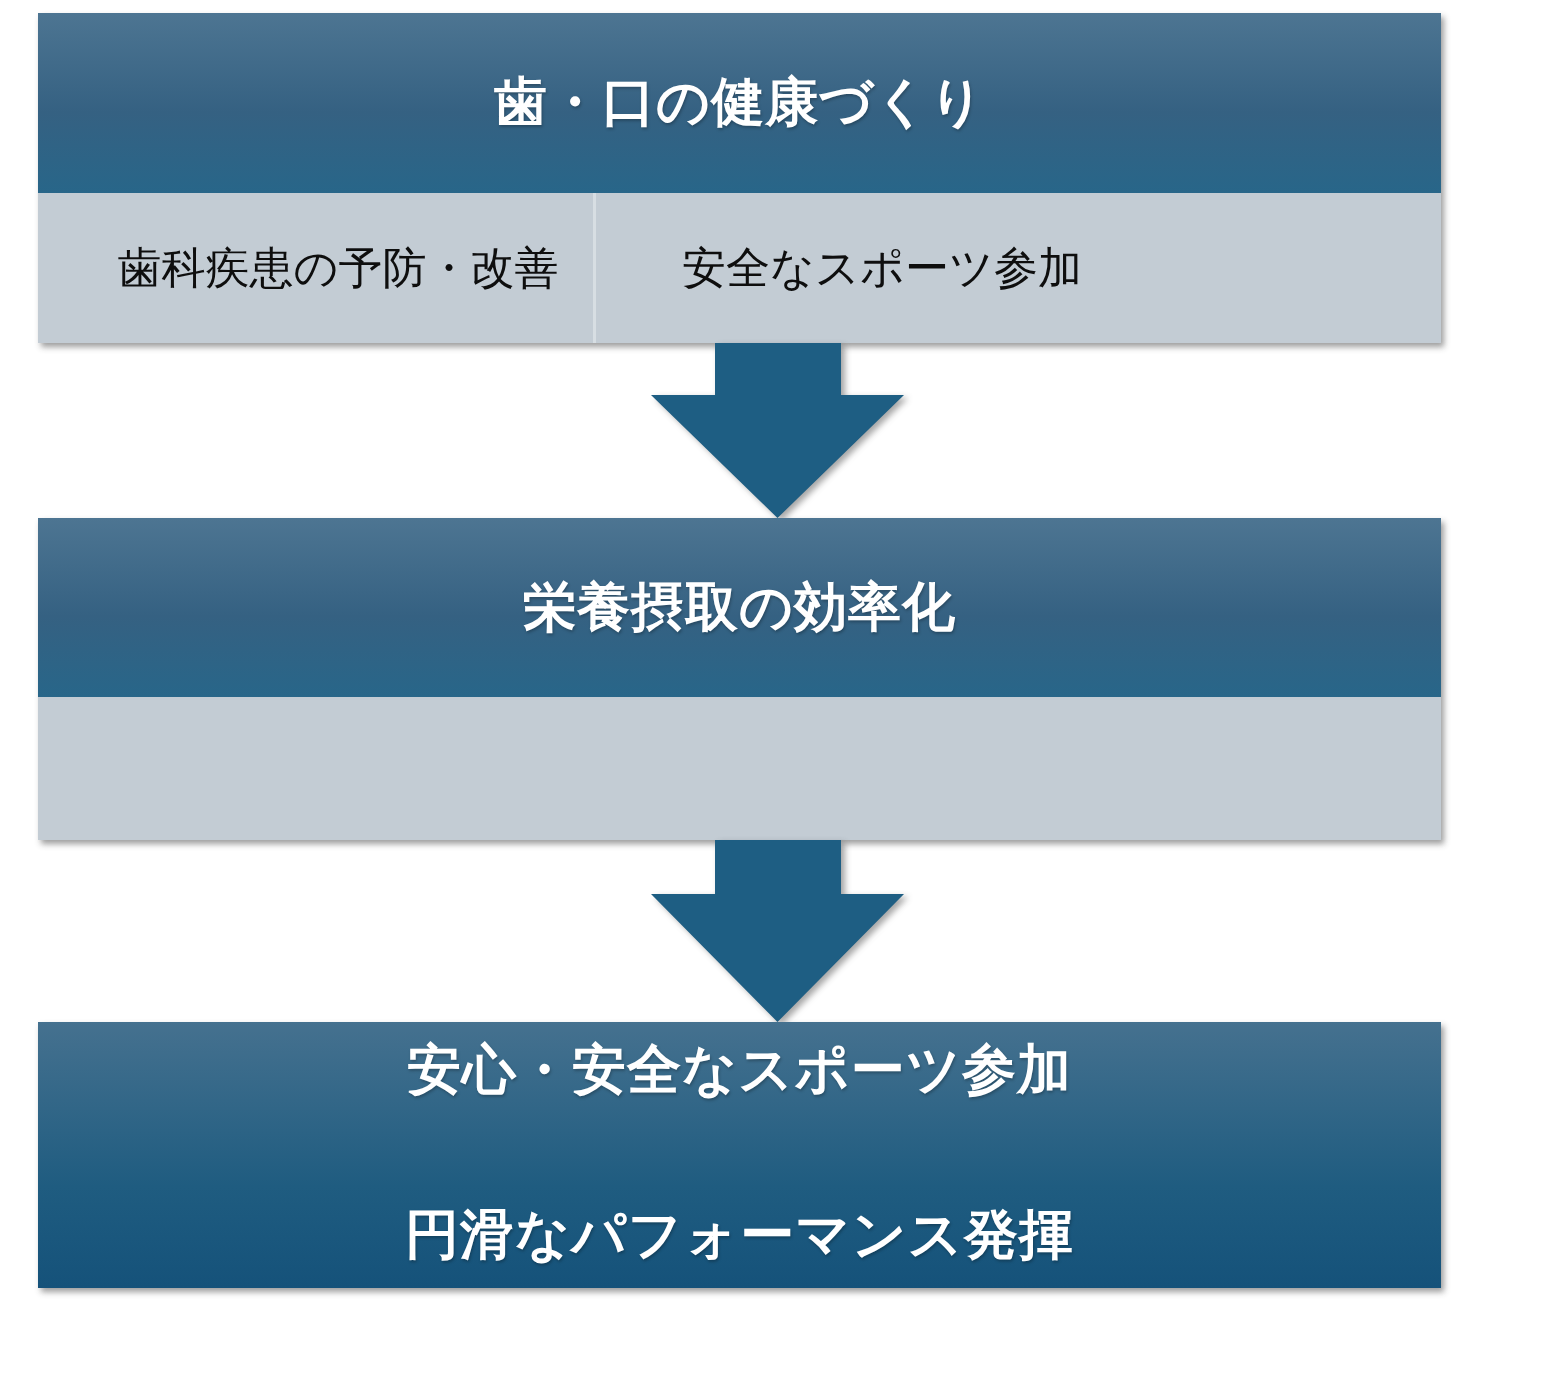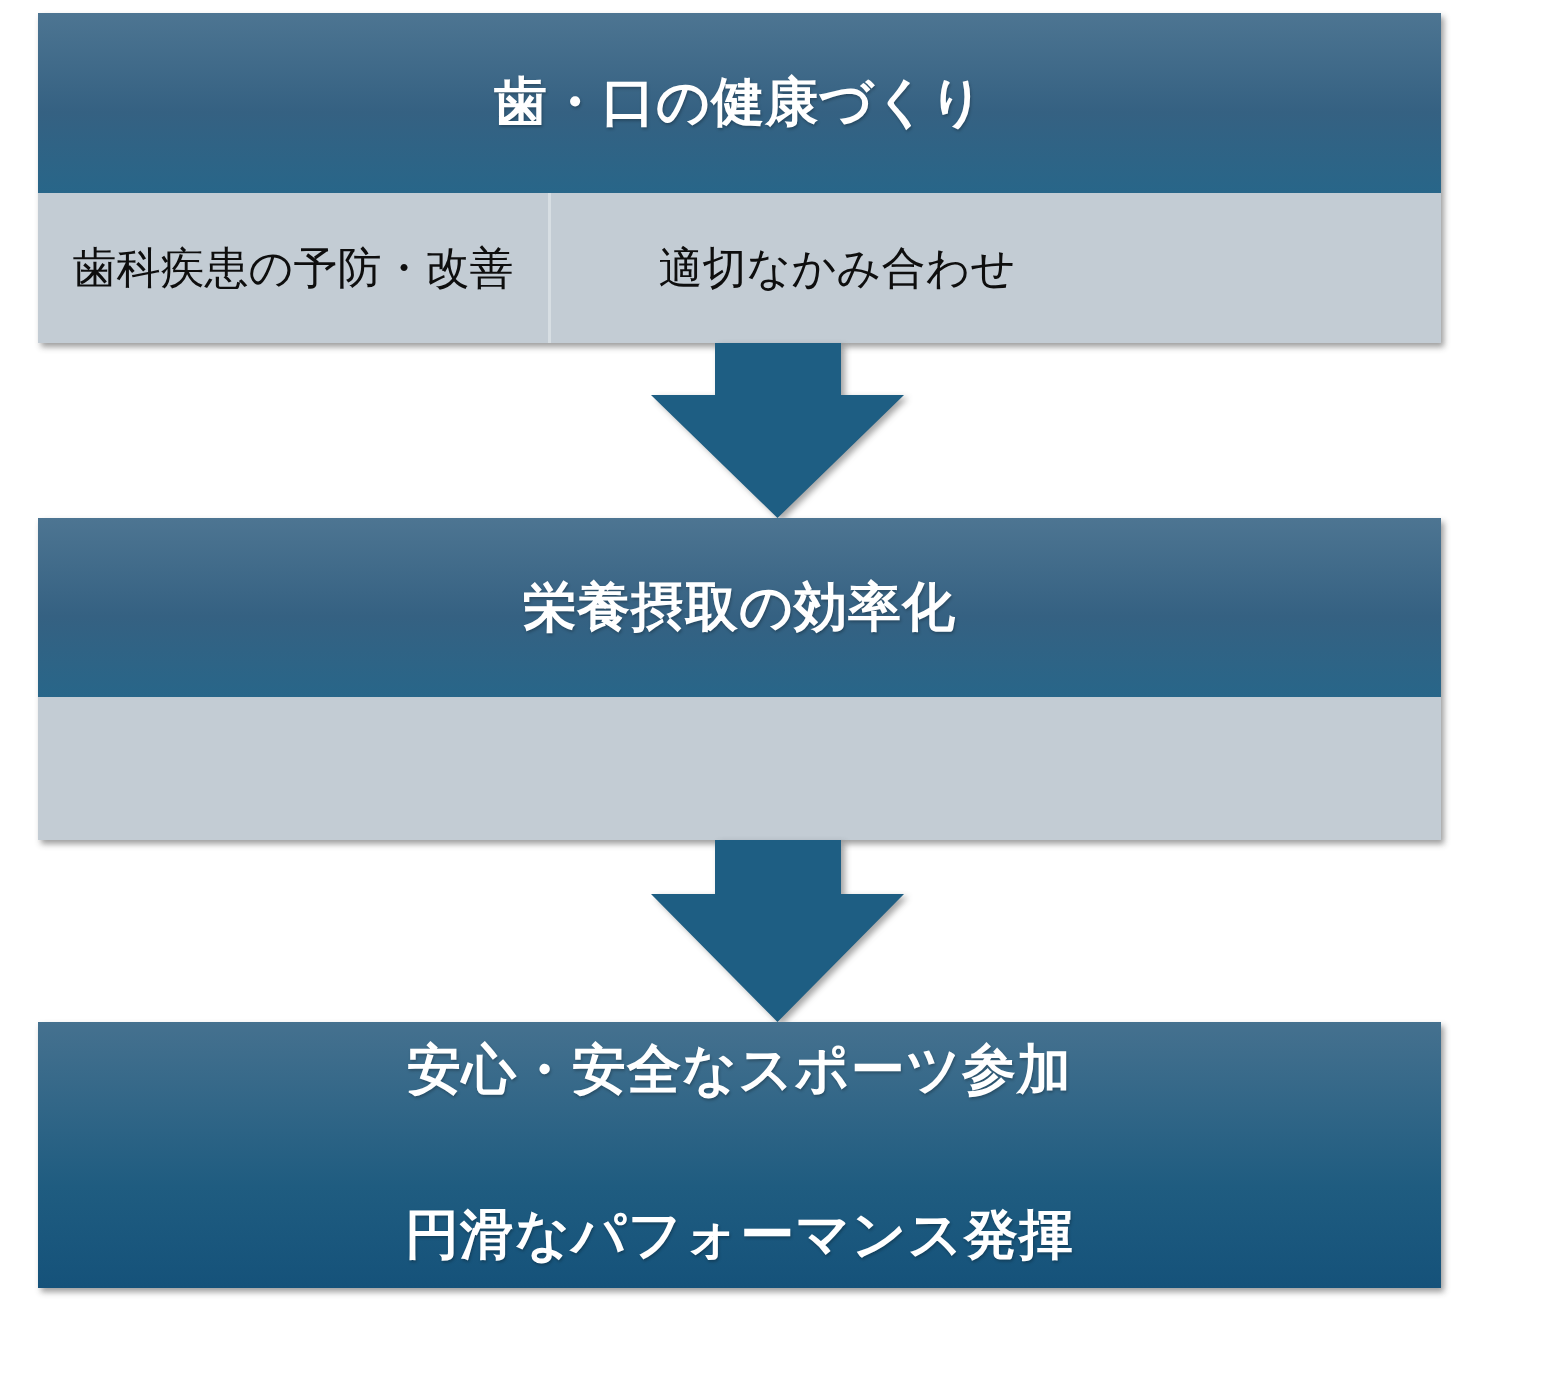--- a/index.html
+++ b/index.html
@@ -33,21 +33,21 @@
     text-shadow:1px 2px 3px rgba(0,0,0,.25);
   }
   .row{display:flex;background:var(--light_row_bg);}
   .cell{
     display:flex;align-items:center;justify-content:center;
     color:var(--cell_text);font-size:44px;white-space:nowrap;
   }
   .cell + .cell{border-left:3px solid var(--divider);}
   #box1{top:13px;height:330px;}
   #box1 .hdr{height:180px;}
-  #box1 .row{height:150px;}
+  #box1 .row{height:150px;padding-left:45px;}
   #box1 .cell:nth-child(1){width:510px;}
   #box1 .cell:nth-child(2){width:575px;}
   #box1 .cell:nth-child(3){width:426px;}
   #box2{top:518px;height:322px;}
   #box2 .hdr{height:179px;}
   #box2 .row{height:143px;}
   #box2 .cell:nth-child(1){width:648px;}
   #box2 .cell:nth-child(2){width:863px;}
   .arrow{
     position:absolute;left:651px;width:253px;color:var(--arrow);
@@ -67,21 +67,21 @@
     white-space:nowrap;text-shadow:1px 2px 3px rgba(0,0,0,.25);
   }
 </style>
 </head>
 <body>
 
 <div class="box" id="box1">
   <div class="hdr">歯・口の健康づくり</div>
   <div class="row">
     <div class="cell">歯科疾患の予防・改善</div>
-    <div class="cell">適切なかみ合わせ</div>
+    <div class="cell">安全なスポーツ参加</div>
   </div>
 </div>
 
 <div class="arrow" id="arrow1">
   <svg viewBox="0 0 253 175" preserveAspectRatio="none" aria-hidden="true">
     <polygon points="64,0 190,0 190,52 253,52 126.5,175 0,52 64,52" fill="currentColor"></polygon>
   </svg>
 </div>
 
 <div class="box" id="box2">

